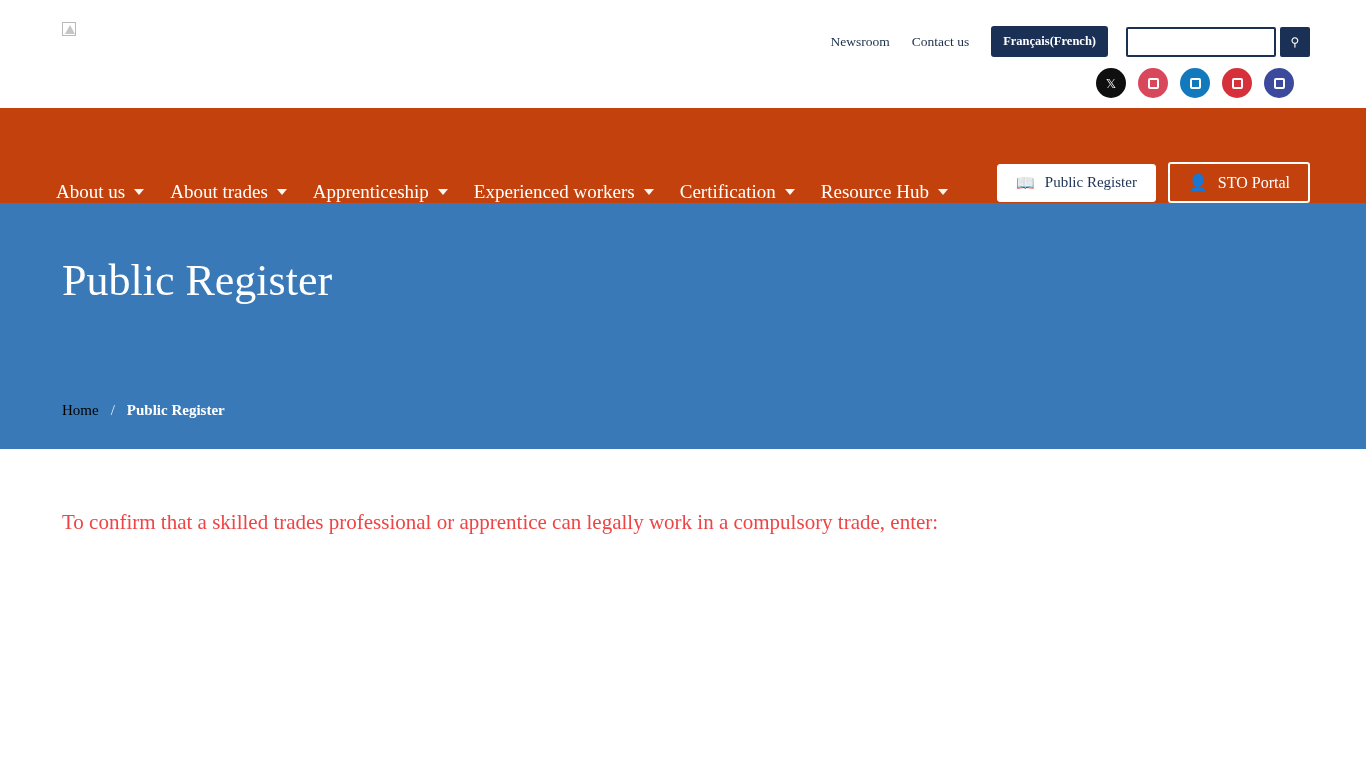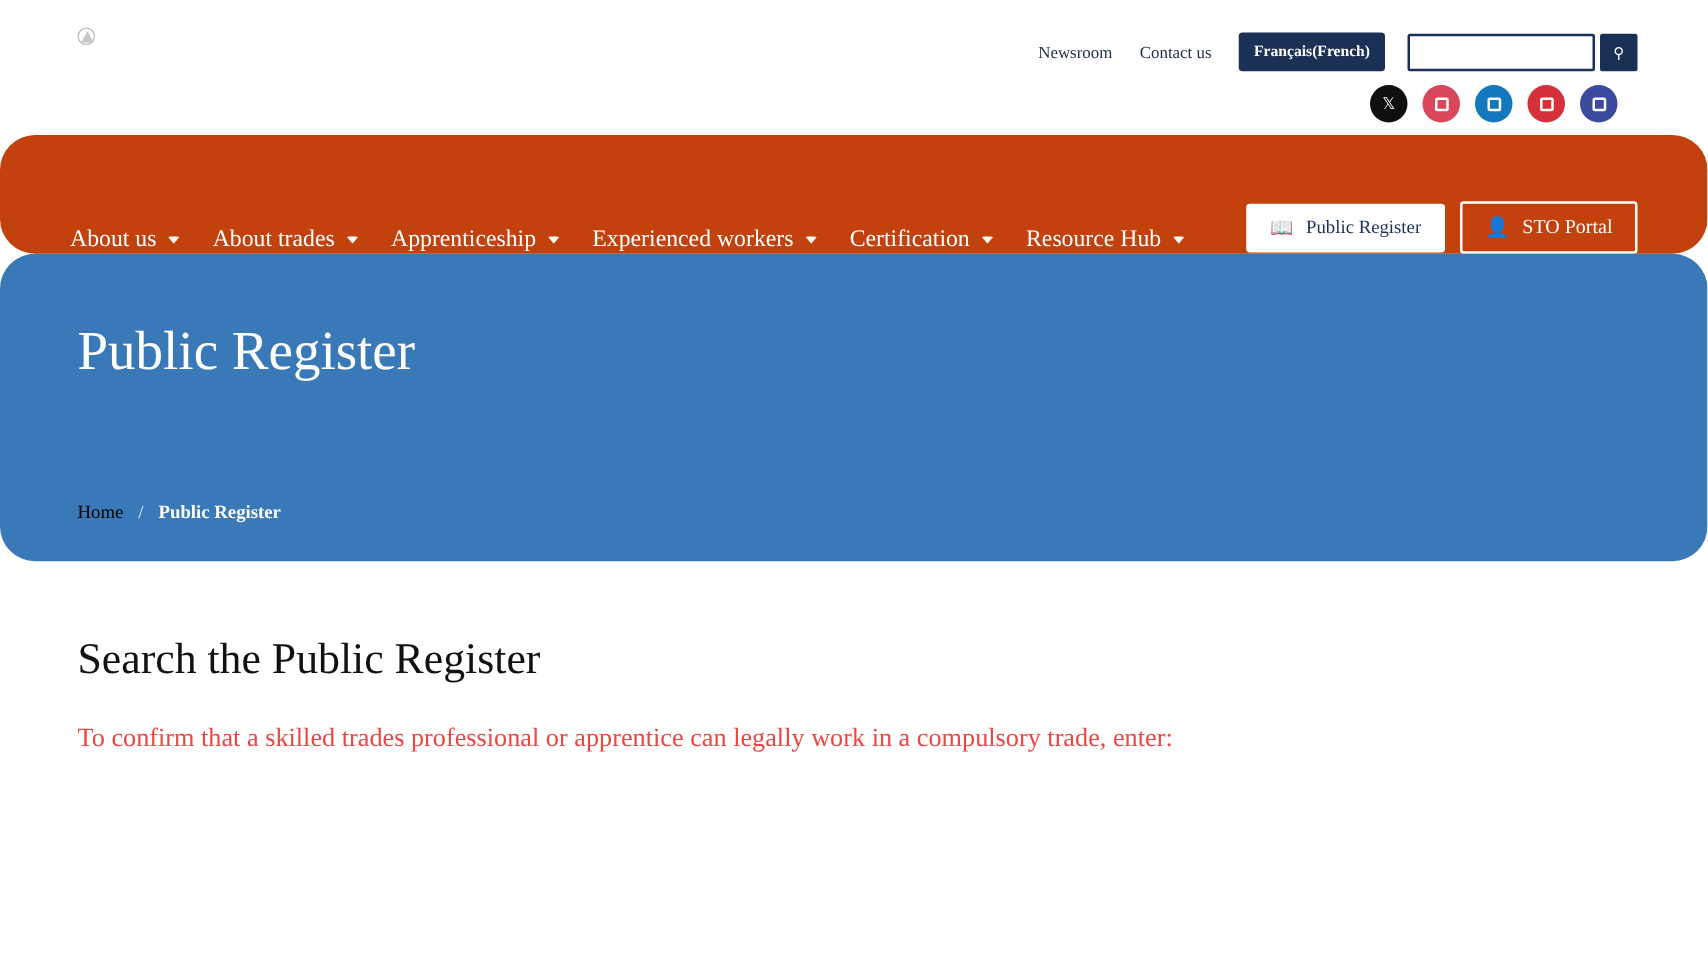--- a/index.html
+++ b/index.html
@@ -1,15 +1,15 @@
 <!DOCTYPE html>
 <html><head>
 <meta charset="utf-8">
 <style>
-  * { box-sizing: border-box; border-radius: 28px; }
+  * { box-sizing: border-box; }
   html, body {
     margin: 0; padding: 0;
     width: 1366px; height: 768px;
     background: #ffffff;
     font-family: "Liberation Serif", serif;
     overflow: hidden;
   }
 
   
   .topbar {
@@ -344,15 +344,14 @@
 <div class="hero">
   <h1 class="hero-title">Public Register</h1>
   <div class="breadcrumb">
     <a href="#">Home</a>
     <span class="sep">/</span>
     <span class="current">Public Register</span>
   </div>
 </div>
 
 <div class="content">
-  <h2>Search the Public Register</h2>
   <p>To confirm that a skilled trades professional or apprentice can legally work in a compulsory trade, enter:</p>
 </div>
 
 </body></html>

